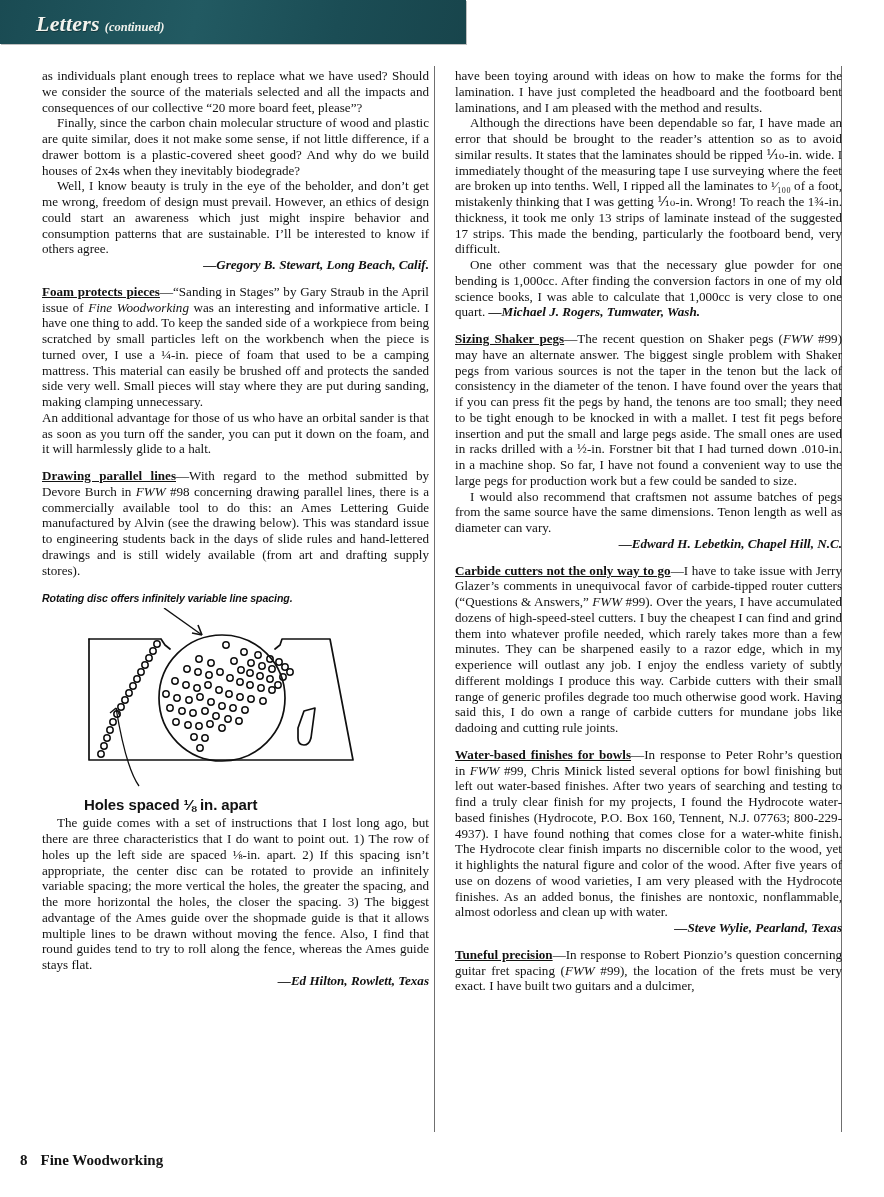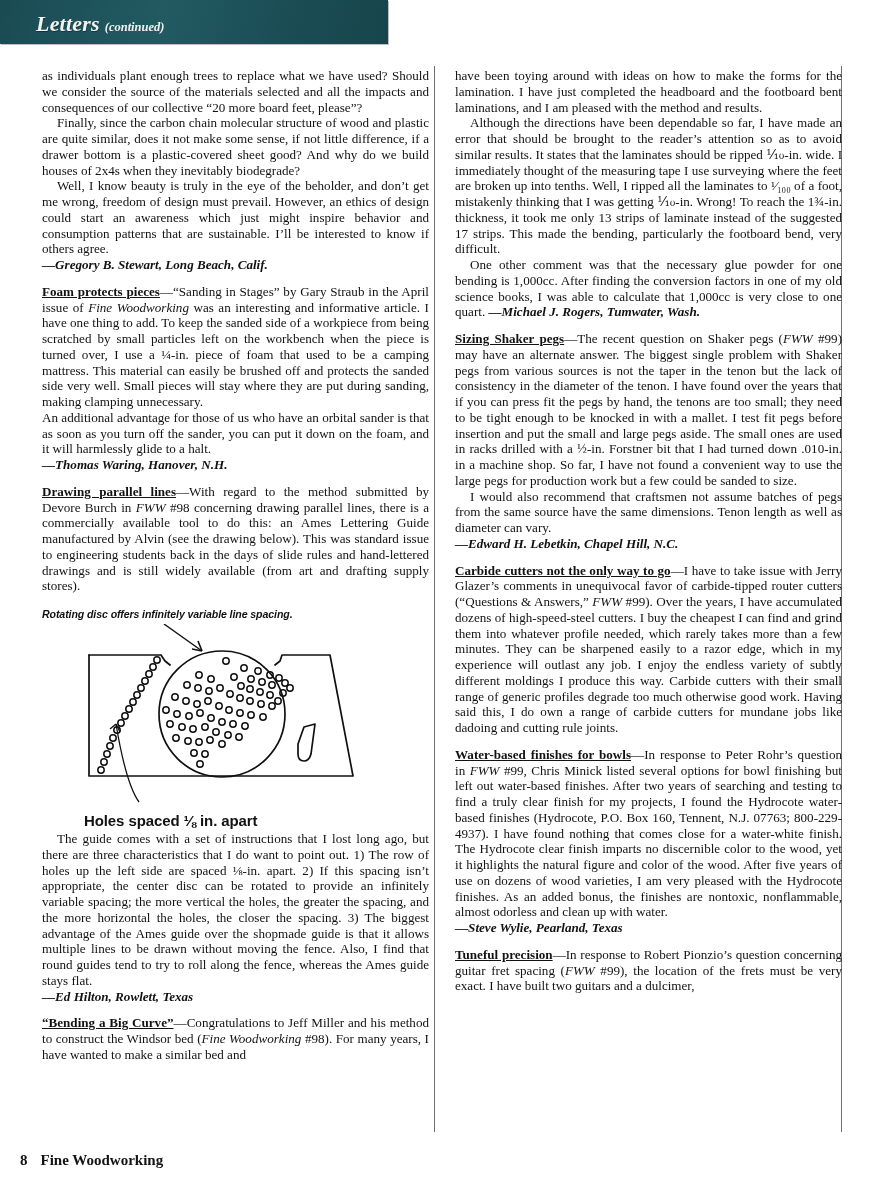--- a/index.html
+++ b/index.html
@@ -15,21 +15,21 @@
     font-family: "Liberation Serif", "DejaVu Serif", serif;
     color: #121212;
     overflow: hidden;
   }
 
   
   #masthead {
     position: absolute;
     left: 0;
     top: 0;
-    width: 388px;
+    width: 466px;
     height: 44px;
     background: #1d4f57;
     background-image:
       linear-gradient(103deg, #1a4b53 0%, #225a62 42%, #1b4d55 72%, #18454c 100%);
     box-shadow: 1px 1px 0 rgba(0,0,0,0.25);
   }
   #masthead .mast-inner {
     position: absolute;
     left: 36px;
     top: 11px;
@@ -80,20 +80,21 @@
     margin: 0;
     text-indent: 15px;
     text-align: justify;
   }
   .para.noindent { text-indent: 0; }
   .para.first { text-indent: 0; }
   .lead-in { font-weight: bold; text-decoration: underline; }
   .it { font-style: italic; }
   .sig {
     margin: 0;
+    text-align: right;
     font-style: italic;
     font-weight: bold;
     font-size: 13.1px;
     line-height: 15.75px;
   }
   .sig-inline {
     font-style: italic;
     font-weight: bold;
   }
   .gap { height: 11px; }
@@ -155,21 +156,20 @@
 
   <p class="para first">as individuals plant enough trees to replace what we have used? Should we consider the source of the materials selected and all the impacts and consequences of our collective “20 more board feet, please”?</p>
   <p class="para">Finally, since the carbon chain molecular structure of wood and plastic are quite similar, does it not make some sense, if not little difference, if a drawer bottom is a plastic-covered sheet good? And why do we build houses of 2x4s when they inevitably biodegrade?</p>
   <p class="para">Well, I know beauty is truly in the eye of the beholder, and don’t get me wrong, freedom of design must prevail. However, an ethics of design could start an awareness which just might inspire behavior and consumption patterns that are sustainable. I’ll be interested to know if others agree.</p>
   <p class="sig">—Gregory B. Stewart, Long Beach, Calif.</p>
 
   <div class="gap"></div>
 
   <p class="para noindent"><span class="lead-in">Foam protects pieces</span><span>—</span><span>“Sanding in Stages” by Gary Straub in the April issue of </span><span class="it">Fine Woodworking</span><span> was an interesting and informative article. I have one thing to add. To keep the sanded side of a workpiece from being scratched by small particles left on the workbench when the piece is turned over, I use a ¼-in. piece of foam that used to be a camping mattress. This material can easily be brushed off and protects the sanded side very well. Small pieces will stay where they are put during sanding, making clamping unnecessary.</span></p>
   <p class="para noindent">An additional advantage for those of us who have an orbital sander is that as soon as you turn off the sander, you can put it down on the foam, and it will harmlessly glide to a halt.</p>
-  <p class="sig">—Thomas Waring, Hanover, N.H.</p>
 
   <div class="gap"></div>
 
   <p class="para noindent"><span class="lead-in">Drawing parallel lines</span><span>—</span><span>With regard to the method submitted by Devore Burch in </span><span class="it">FWW</span><span> #98 concerning drawing parallel lines, there is a commercially available tool to do this: an Ames Lettering Guide manufactured by Alvin (see the drawing below). This was standard issue to engineering students back in the days of slide rules and hand-lettered drawings and is still widely available (from art and drafting supply stores).</span></p>
 
   <div id="figure">
     <div id="fig-caption-top">Rotating disc offers infinitely variable line spacing.</div>
 
     <svg id="fig-svg" width="387" height="188" viewBox="0 0 387 188">
       <g fill="none" stroke="#101010" stroke-width="1.7" stroke-linejoin="round" stroke-linecap="round">
@@ -283,21 +283,20 @@
     <div id="fig-caption-bottom">Holes spaced ⅛ in. apart</div>
   </div>
 
   <div class="gap-sm"></div>
 
   <p class="para">The guide comes with a set of instructions that I lost long ago, but there are three characteristics that I do want to point out. 1) The row of holes up the left side are spaced ⅛-in. apart. 2) If this spacing isn’t appropriate, the center disc can be rotated to provide an infinitely variable spacing; the more vertical the holes, the greater the spacing, and the more horizontal the holes, the closer the spacing. 3) The biggest advantage of the Ames guide over the shopmade guide is that it allows multiple lines to be drawn without moving the fence. Also, I find that round guides tend to try to roll along the fence, whereas the Ames guide stays flat.</p>
   <p class="sig">—Ed Hilton, Rowlett, Texas</p>
 
   <div class="gap"></div>
 
-  <p class="para noindent"><span class="lead-in">“Bending a Big Curve”</span><span>—</span><span>Congratulations to Jeff Miller and his method to construct the Windsor bed (</span><span class="it">Fine Woodworking</span><span> #98). For many years, I have wanted to make a similar bed and</span></p>
 
 </div>
 
 <div class="column" id="col-right">
 
   <p class="para first">have been toying around with ideas on how to make the forms for the lamination. I have just completed the headboard and the footboard bent laminations, and I am pleased with the method and results.</p>
   <p class="para">Although the directions have been dependable so far, I have made an error that should be brought to the reader’s attention so as to avoid similar results. It states that the laminates should be ripped ⅒-in. wide. I immediately thought of the measuring tape I use surveying where the feet are broken up into tenths. Well, I ripped all the laminates to ¹⁄₁₀₀ of a foot, mistakenly thinking that I was getting ⅒-in. Wrong! To reach the 1¾-in. thickness, it took me only 13 strips of laminate instead of the suggested 17 strips. This made the bending, particularly the footboard bend, very difficult.</p>
   <p class="para"><span>One other comment was that the necessary glue powder for one bending is 1,000cc. After finding the conversion factors in one of my old science books, I was able to calculate that 1,000cc is very close to one quart.</span> <span class="sig-inline">—Michael J. Rogers, Tumwater, Wash.</span></p>
 
   <div class="gap"></div>

